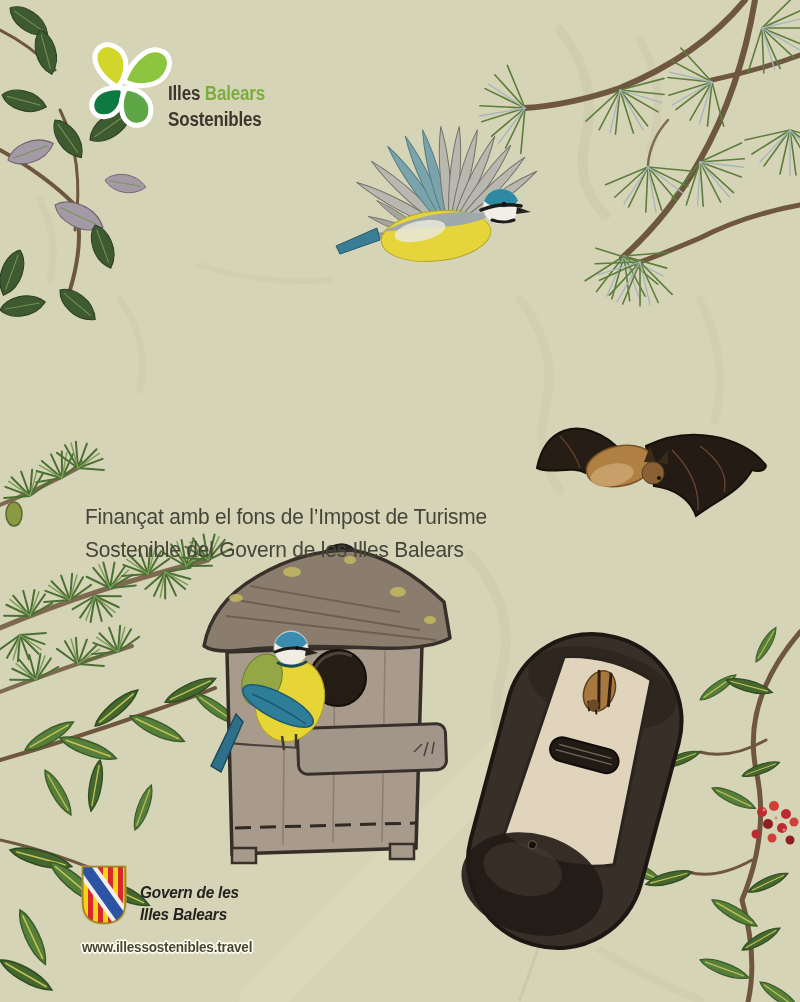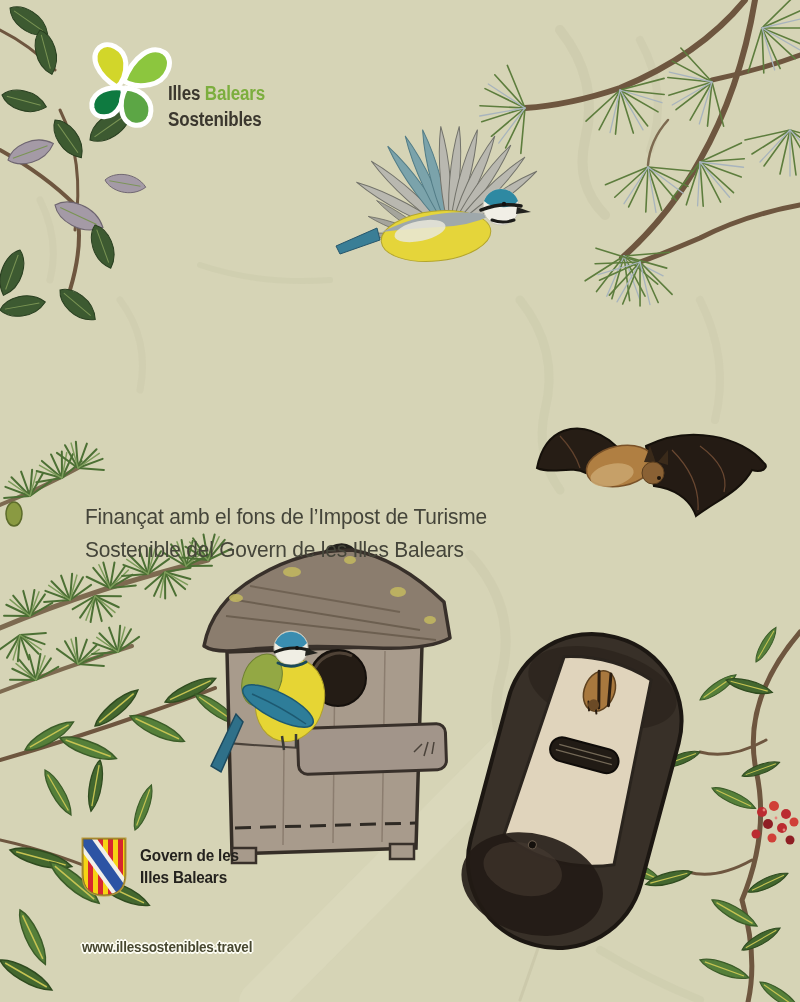--- a/index.html
+++ b/index.html
@@ -36,21 +36,21 @@
   .petal{stroke:#ffffff;stroke-width:5;}
 
   
   .title{position:absolute;left:85px;top:291px;color:var(--title_text);font-weight:bold;}
   .title .tl{font-size:33px;line-height:49px;letter-spacing:-.3px;transform:scaleX(.95);transform-origin:left;white-space:nowrap;}
   .title .tl3{font-size:32px;}
   .subtitle{position:absolute;left:85px;top:456px;color:var(--subtitle_text);font-size:22px;line-height:33px;margin-top:44px;}
   .subtitle .sl{transform:scaleX(.95);transform-origin:left;white-space:nowrap;letter-spacing:-.2px;}
 
   
-  .gov{position:absolute;left:80px;top:836px;display:flex;align-items:center;}
+  .gov{position:absolute;left:80px;top:864px;display:flex;align-items:flex-end;font-style:italic;}
   .gov-shield{width:48px;height:62px;}
   .gov-text{margin-left:12px;font-weight:bold;font-size:17px;line-height:22px;color:#24221e;
     transform:scaleX(.9);transform-origin:left;letter-spacing:-.2px;white-space:nowrap;}
   .sh-red{fill:var(--shield_red);} .sh-yel{fill:var(--shield_yellow);} .sh-blu{fill:var(--shield_blue);}
 
   .url{position:absolute;left:82px;top:938px;font-weight:bold;font-size:15px;color:var(--website_text);
     letter-spacing:-.2px;transform:scaleX(.9);transform-origin:left;white-space:nowrap;
     text-shadow:-2px 0 0 #fdfdf3,2px 0 0 #fdfdf3,0 -2px 0 #fdfdf3,0 2px 0 #fdfdf3,
       -1px -1px 0 #fdfdf3,1px -1px 0 #fdfdf3,-1px 1px 0 #fdfdf3,1px 1px 0 #fdfdf3;}
 

